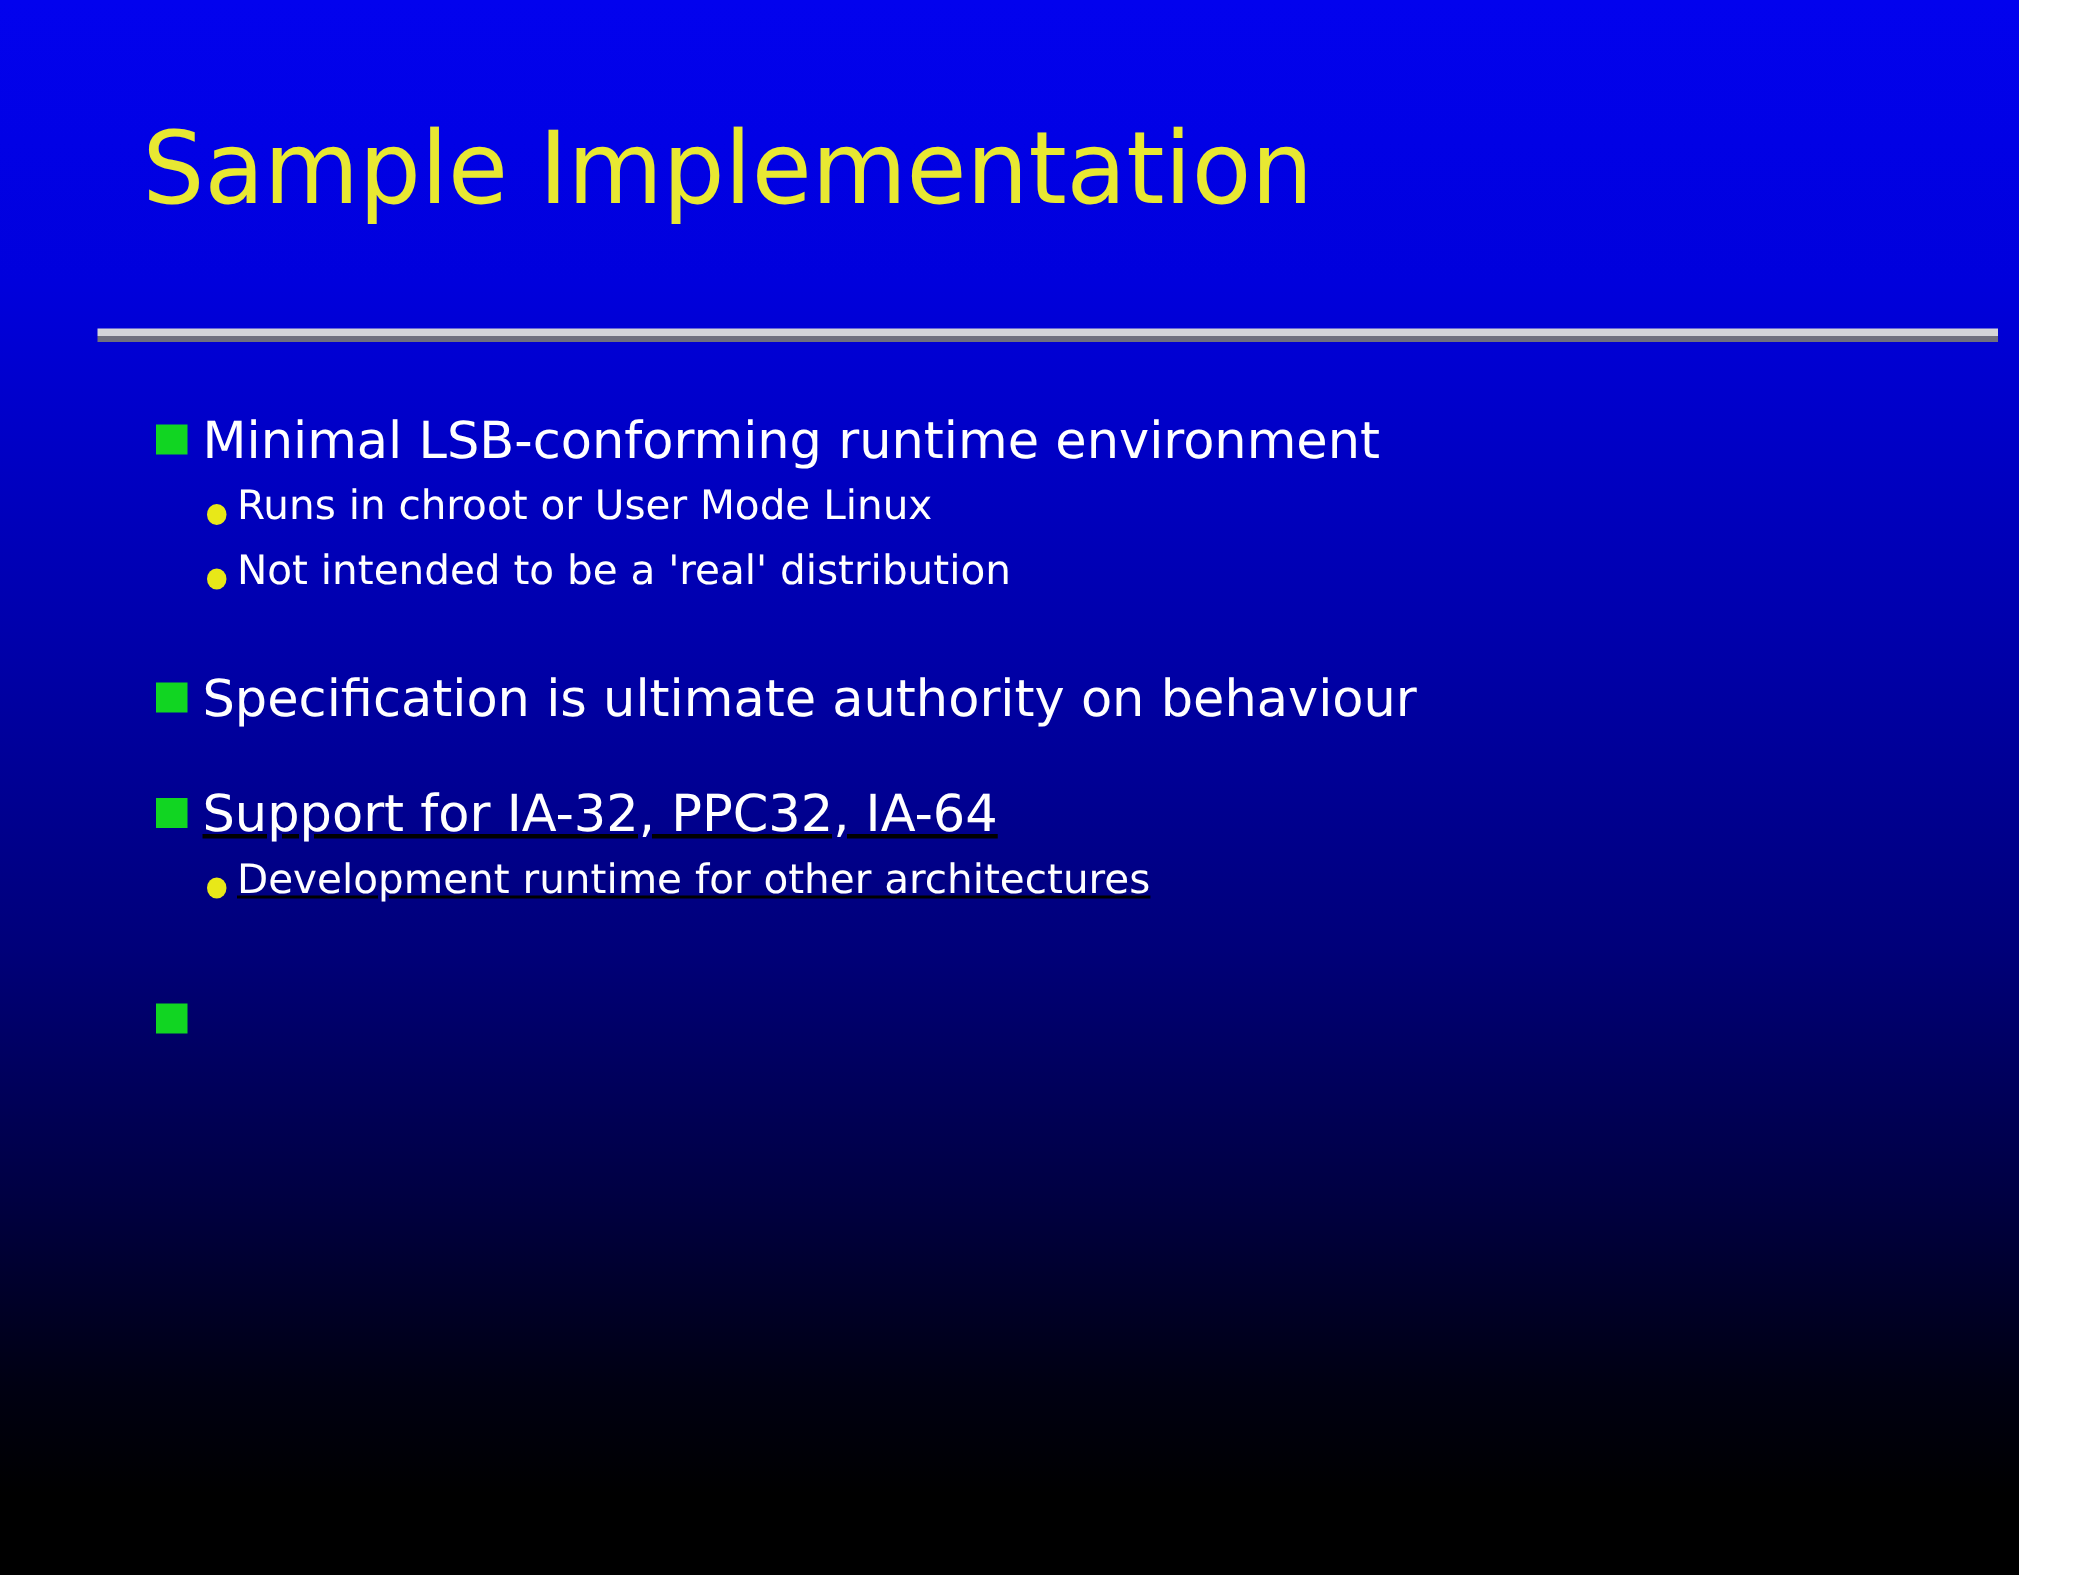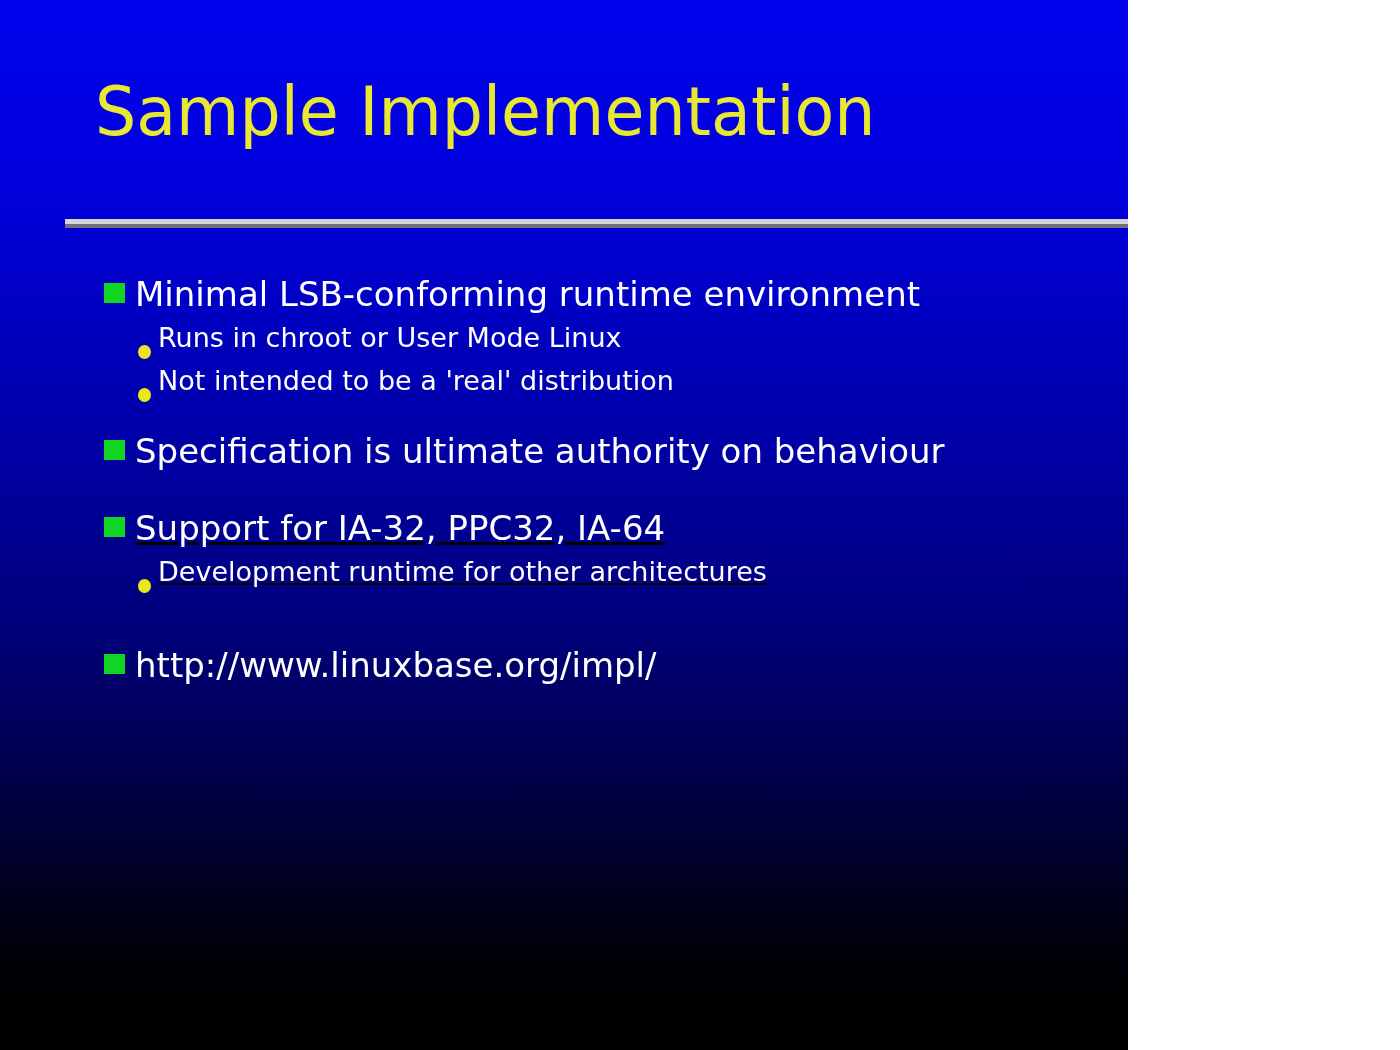--- a/index.html
+++ b/index.html
@@ -1,21 +1,21 @@
 <!DOCTYPE html>
 <html style="--bg-top: #0202EE; --bg-bottom: #000000; --title: #E8E832; --body-text: #FFFFFF; --bullet-square: #11D522; --sub-bullet-dot: #E8E818; --divider-light: #D4D4D8; --divider-dark: #70707E;"><head>
 <meta charset="utf-8">
 <style>
   html, body {
     margin: 0;
     padding: 0;
   }
   .slide {
     position: relative;
-    width: 1128px;
+    width: 1346px;
     height: 1050px;
     overflow: hidden;
     font-family: "DejaVu Sans", "Liberation Sans", sans-serif;
     background: linear-gradient(180deg,
       var(--bg-top, #0202EE) 0%,
       #0000DC 18%,
       #0000AC 40%,
       #00007A 60%,
       #000042 76%,
       #000012 88%,
@@ -51,21 +51,21 @@
     height: 4px;
     background: var(--divider-dark, #70707E);
   }
   .content {
     position: absolute;
     left: 104px;
     top: 272px;
     width: 1230px;
   }
   .bullet-group { margin: 0; }
-  .bullet-group:nth-child(1) { margin-bottom: 27px; }
+  .bullet-group:nth-child(1) { margin-bottom: 42px; }
   .bullet-group:nth-child(2) { margin-bottom: 33px; }
   .bullet-group:nth-child(3) { margin-bottom: 50px; text-decoration: underline; }
   .bullet-main {
     display: flex;
     align-items: flex-start;
     line-height: 44px;
     color: var(--body-text, #FFFFFF);
     font-size: 34px;
   }
   .bullet-square {
@@ -74,21 +74,21 @@
     height: 20px;
     margin-top: 11px;
     margin-right: 10px;
     background: var(--bullet-square, #11D522);
   }
   .sub-list {
     padding-left: 34px;
   }
   .sub-item {
     display: flex;
-    align-items: flex-end;
+    align-items: center;
     line-height: 43px;
     color: var(--body-text, #FFFFFF);
     font-size: 27px;
   }
   .sub-dot {
     flex: 0 0 auto;
     width: 13px;
     height: 14px;
     margin-top: 11px;
     margin-right: 7px;
@@ -142,17 +142,16 @@
         <div class="sub-list">
           <div class="sub-item">
             <span class="sub-dot"></span>
             <span class="sub-text">Development runtime for other architectures</span>
           </div>
         </div>
       </div>
       <div class="bullet-group">
         <div class="bullet-main">
           <span class="bullet-square"></span>
-          <span class="bullet-text">http://www.linuxbase.org/impl/</span>
         </div>
       </div>
     </div>
 </div>
 
 </body></html>

